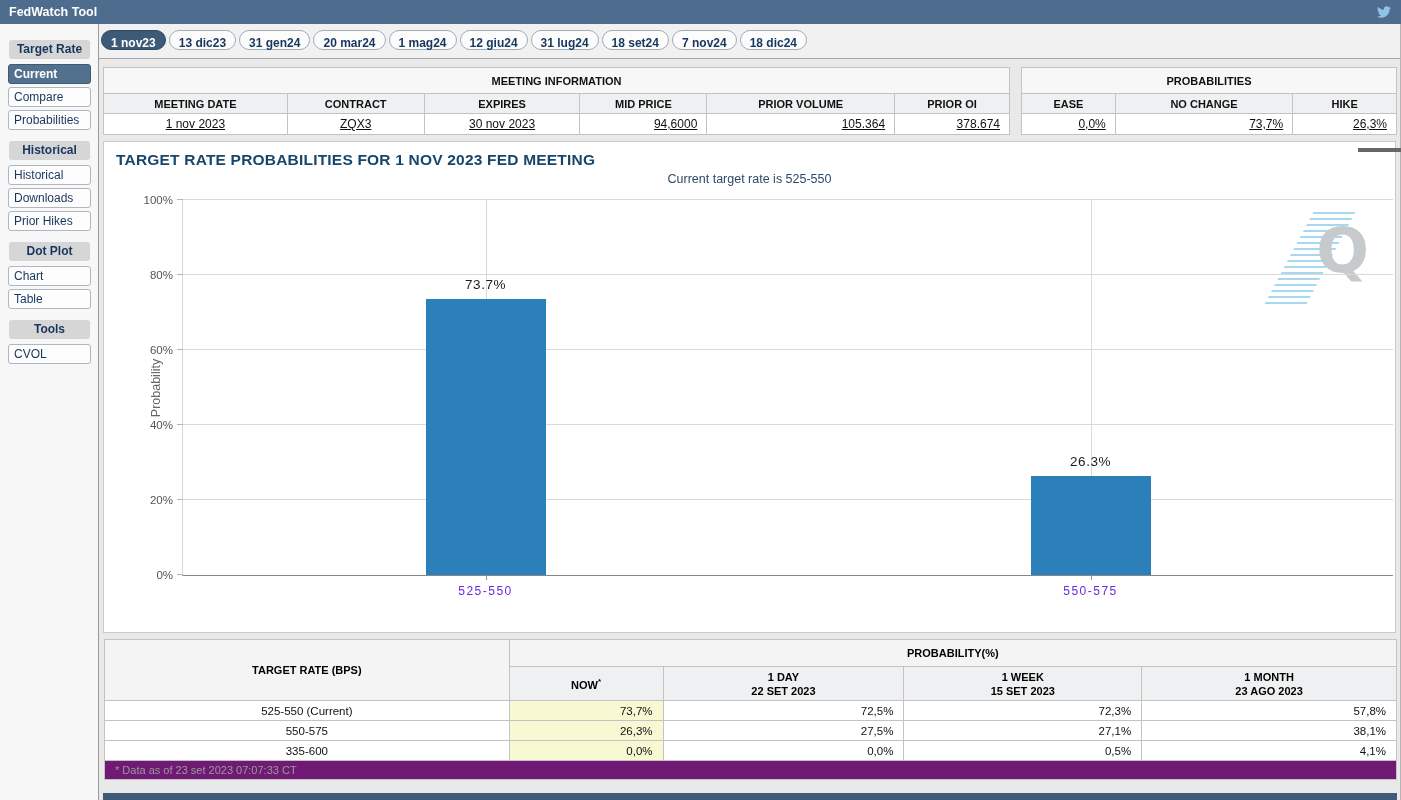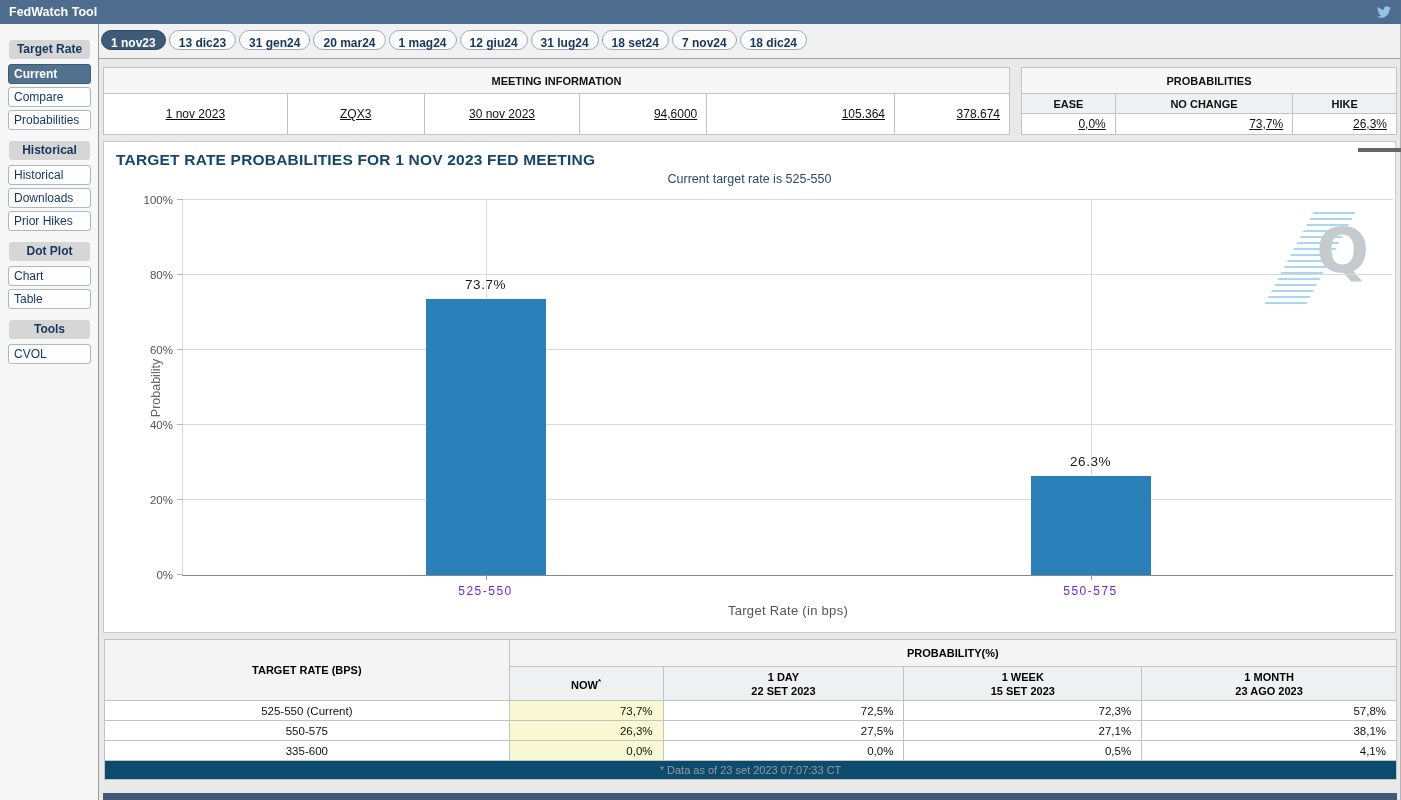--- a/index.html
+++ b/index.html
@@ -81,22 +81,22 @@
       to bottom, rgba(137,203,235,.75) 0 2px, transparent 2px 6px); }
   .wm-q { position:absolute; right:0; top:8px; font-size:62px; line-height:62px;
     font-weight:bold; color:#c6cacd; font-family:"DejaVu Sans", sans-serif; }
 
   
   .history { width:1293px; margin-left:1px; font-size:11.5px; }
   .history th.t-group { height:27px; font-size:11px; background:#f4f4f4; }
   .history th.t-sub { height:34px; font-size:11px; background:#eef0f1; line-height:14px; }
   .history td { height:20px; padding:0 10px; font-size:11.5px; color:#111; }
   .history td.now-col { background:var(--now-bg,#f8f8d2); }
-  .history td.foot { height:19px; background:#0c4a6e; color:#9a9a9a;
-    text-align:center; font-size:11px; }
+  .history td.foot { height:19px; background:#701a75; color:#9a9a9a;
+    font-size:11px; }
   sup { font-size:8px; }
 
   .bottombar { margin-top:auto; height:7px; background:var(--bottom-bar,#3e5a77); }
 </style>
 </head>
 <body>
 
 <div class="titlebar">
   <span class="app-title">FedWatch Tool</span>
   <svg class="tw" viewBox="0 0 512 512">
@@ -144,20 +144,28 @@
               <col style="width:137px">
               <col style="width:156px">
             <col style="width:127px">
               <col style="width:188px">
               <col style="width:115px">
             </colgroup>
           <thead>
             <tr>
                 <th class="t-title" colspan="6">MEETING INFORMATION</th>
               </tr>
+            <tr id="meetingHead">
+                <th class="t-col al-c">MEETING DATE</th>
+                <th class="t-col al-c">CONTRACT</th>
+                <th class="t-col al-c">EXPIRES</th>
+                <th class="t-col al-c">MID PRICE</th>
+                <th class="t-col al-c">PRIOR VOLUME</th>
+                <th class="t-col al-c">PRIOR OI</th>
+              </tr>
           </thead>
           <tbody>
               <tr id="meetingRow">
                 <td class="t-val al-c">1 nov 2023</td>
                 <td class="t-val al-c">ZQX3</td>
                 <td class="t-val al-c">30 nov 2023</td>
                 <td class="t-val al-r">94,6000</td>
                 <td class="t-val al-r">105.364</td>
                 <td class="t-val al-r">378.674</td>
               </tr>
@@ -194,21 +202,20 @@
         <div class="chart-title">TARGET RATE PROBABILITIES FOR 1 NOV 2023 FED MEETING</div>
         <div class="hamburger">
           <div class="bar"></div>
             <div class="bar"></div>
             <div class="bar"></div>
         </div>
         <div class="chart-subtitle">Current target rate is 525-550</div>
 
         <div class="plot" id="plot">
           <div class="yaxis-title">Probability</div>
-          <div class="xaxis-title">Target Rate (in bps)</div>
           <div class="watermark">
             <div class="wm-stripes"></div>
             <div class="wm-q">Q</div>
           </div>
         <div class="ytick-mark" style="bottom: 0%;"></div>
             <div class="ylab" style="bottom: 0%;">0%</div>
             <div class="grid-h" style="bottom: 20%;"></div>
             <div class="ytick-mark" style="bottom: 20%;"></div>
             <div class="ylab" style="bottom: 20%;">20%</div>
             <div class="grid-h" style="bottom: 40%;"></div>

